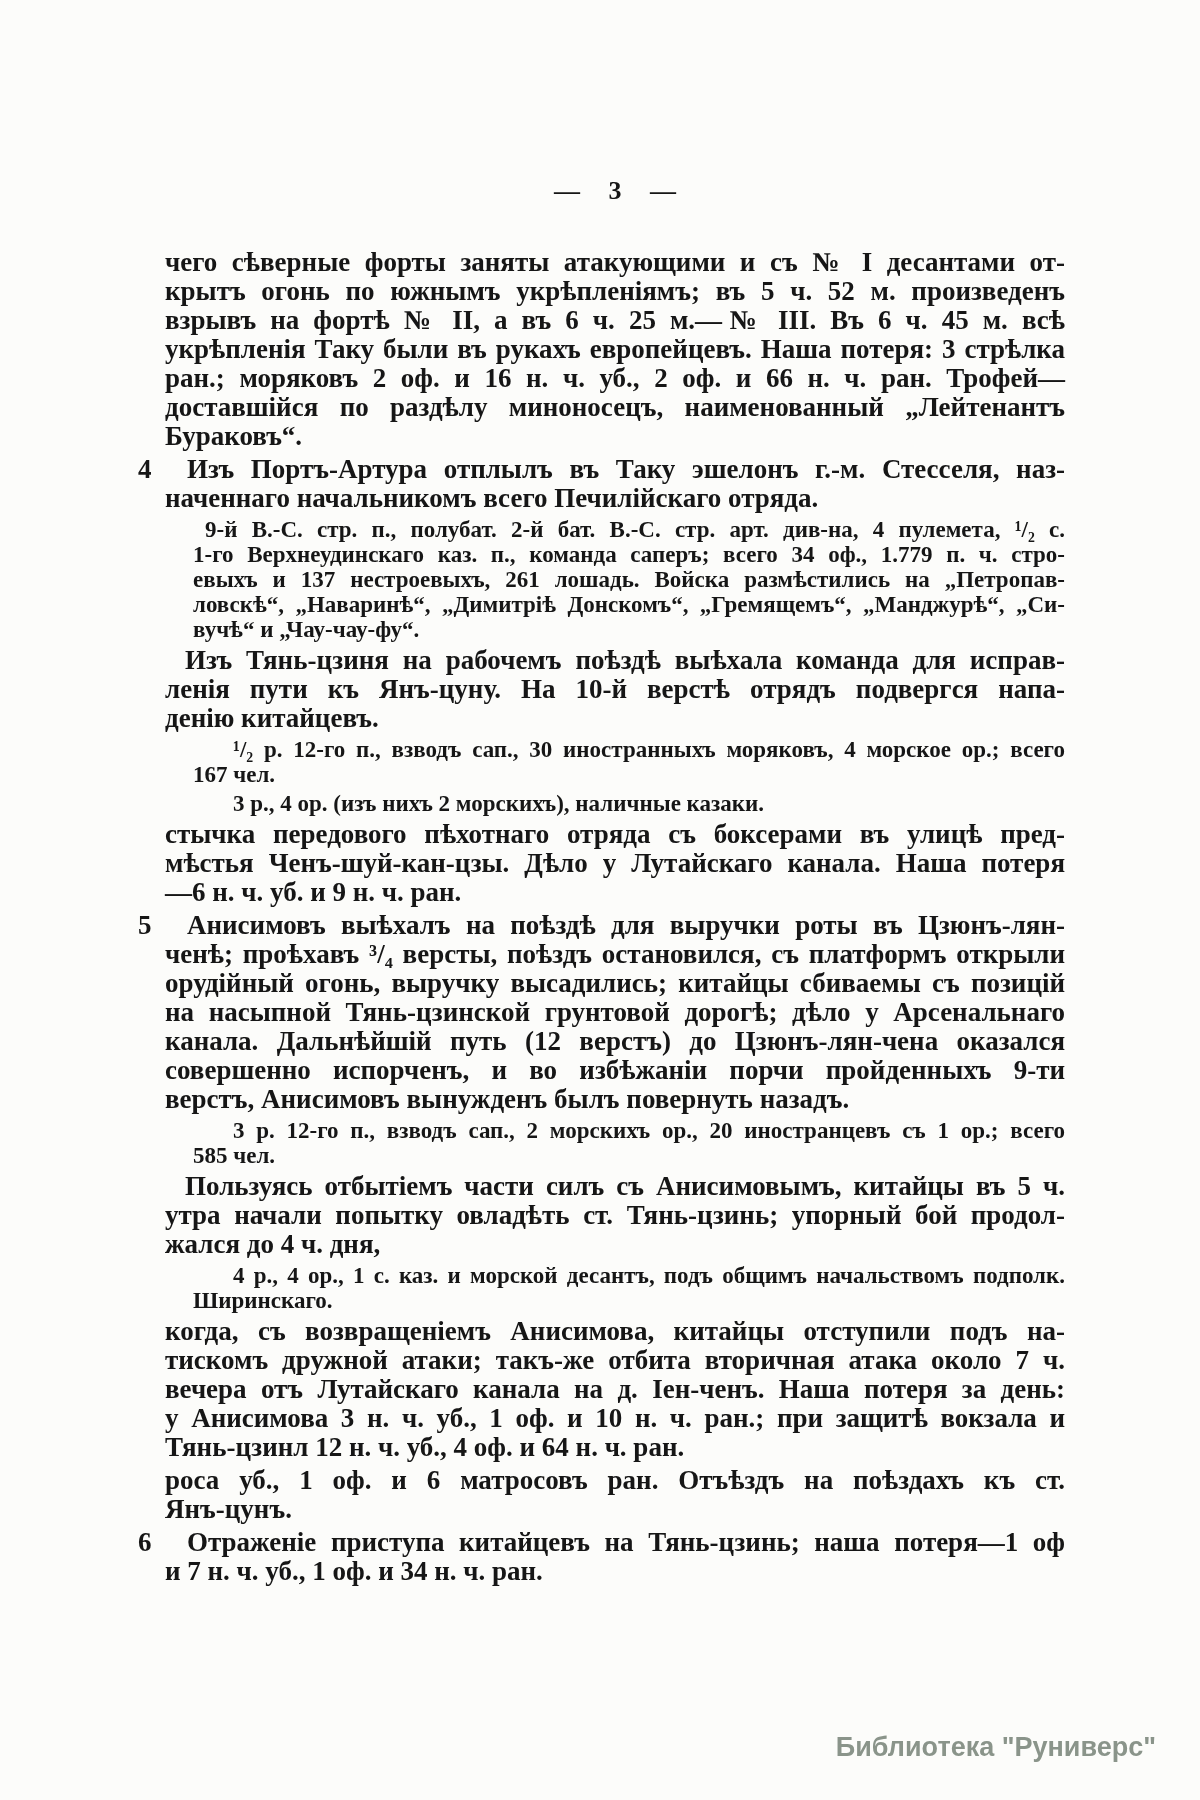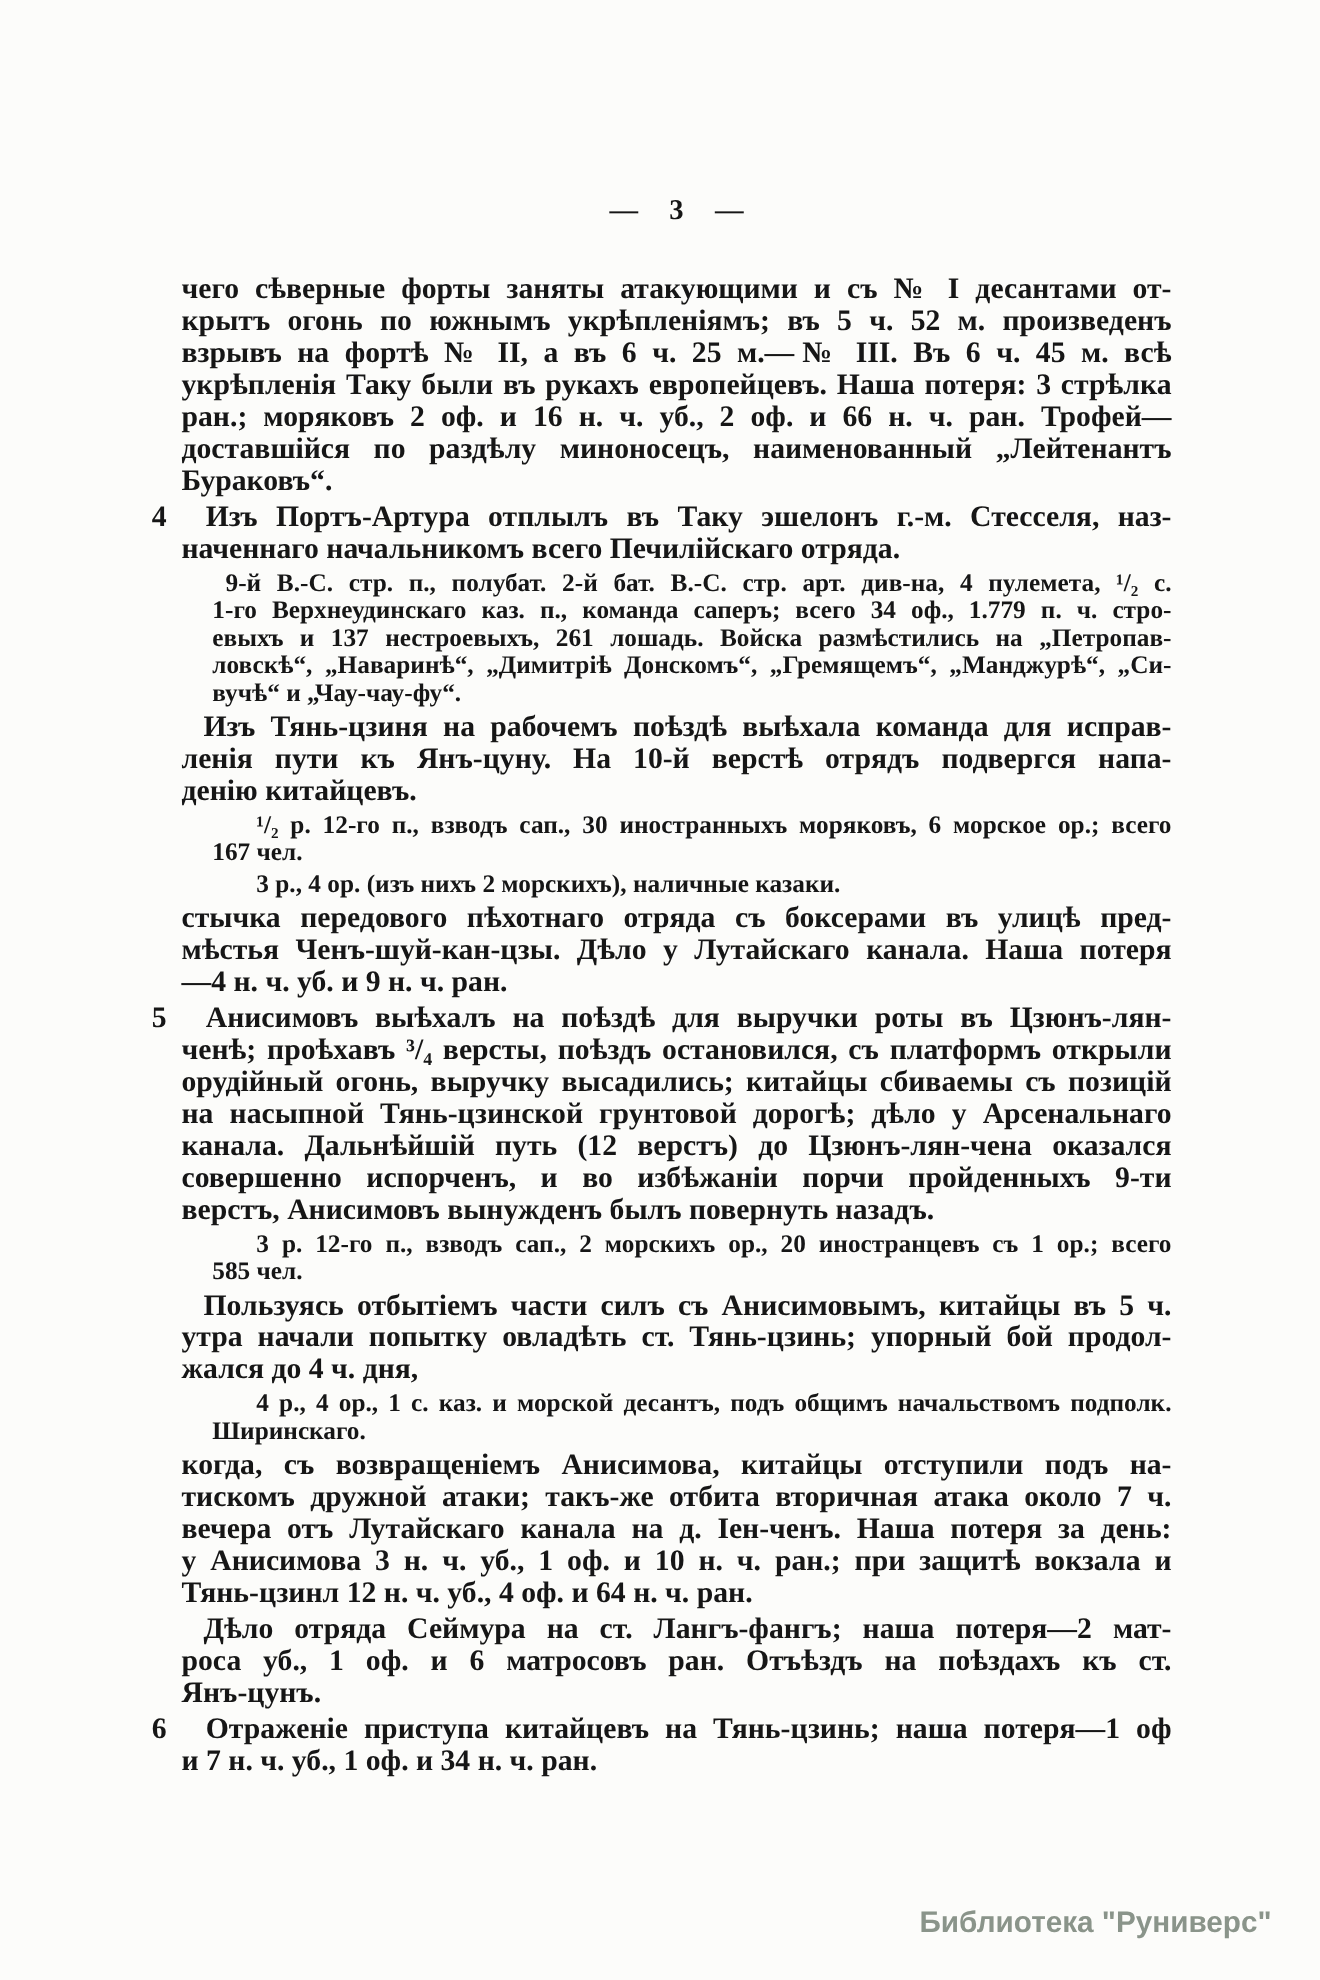--- a/index.html
+++ b/index.html
@@ -67,33 +67,33 @@
       <div class="ln end">вучѣ“ и „Чау-чау-фу“.</div>
     </div>
 
     <div class="blk b">
       <div class="ln ind20">Изъ Тянь-цзиня на рабочемъ поѣздѣ выѣхала команда для исправ-</div>
       <div class="ln">ленія пути къ Янъ-цуну. На 10-й верстѣ отрядъ подвергся напа-</div>
       <div class="ln end">денію китайцевъ.</div>
     </div>
 
     <div class="blk s">
-      <div class="ln ind40">¹/₂ р. 12-го п., взводъ сап., 30 иностранныхъ моряковъ, 6 морское ор.; всего</div>
+      <div class="ln ind40">¹/₂ р. 12-го п., взводъ сап., 30 иностранныхъ моряковъ, 4 морское ор.; всего</div>
       <div class="ln end">167 чел.</div>
     </div>
 
 
     <div class="blk s">
       <div class="ln ind40 end">3 р., 4 ор. (изъ нихъ 2 морскихъ), наличные казаки.</div>
     </div>
 
     <div class="blk b">
       <div class="ln">стычка передового пѣхотнаго отряда съ боксерами въ улицѣ пред-</div>
       <div class="ln">мѣстья Ченъ-шуй-кан-цзы. Дѣло у Лутайскаго канала. Наша потеря</div>
-      <div class="ln end">—4 н. ч. уб. и 9 н. ч. ран.</div>
+      <div class="ln end">—6 н. ч. уб. и 9 н. ч. ран.</div>
     </div>
 
     <div class="blk b">
       <span class="item-no">5</span>
       <div class="ln ind22">Анисимовъ выѣхалъ на поѣздѣ для выручки роты въ Цзюнъ-лян-</div>
       <div class="ln">ченѣ; проѣхавъ ³/₄ версты, поѣздъ остановился, съ платформъ открыли</div>
       <div class="ln">орудійный огонь, выручку высадились; китайцы сбиваемы съ позицій</div>
       <div class="ln">на насыпной Тянь-цзинской грунтовой дорогѣ; дѣло у Арсенальнаго</div>
       <div class="ln">канала. Дальнѣйшій путь (12 верстъ) до Цзюнъ-лян-чена оказался</div>
       <div class="ln">совершенно испорченъ, и во избѣжаніи порчи пройденныхъ 9-ти</div>
@@ -118,21 +118,20 @@
 
     <div class="blk b">
       <div class="ln">когда, съ возвращеніемъ Анисимова, китайцы отступили подъ на-</div>
       <div class="ln">тискомъ дружной атаки; такъ-же отбита вторичная атака около 7 ч.</div>
       <div class="ln">вечера отъ Лутайскаго канала на д. Іен-ченъ. Наша потеря за день:</div>
       <div class="ln">у Анисимова 3 н. ч. уб., 1 оф. и 10 н. ч. ран.; при защитѣ вокзала и</div>
       <div class="ln end">Тянь-цзинл 12 н. ч. уб., 4 оф. и 64 н. ч. ран.</div>
     </div>
 
     <div class="blk b">
-      <div class="ln ind20">Дѣло отряда Сеймура на ст. Лангъ-фангъ; наша потеря—2 мат-</div>
       <div class="ln">роса уб., 1 оф. и 6 матросовъ ран. Отъѣздъ на поѣздахъ къ ст.</div>
       <div class="ln end">Янъ-цунъ.</div>
     </div>
 
     <div class="blk b">
       <span class="item-no">6</span>
       <div class="ln ind22">Отраженіе приступа китайцевъ на Тянь-цзинь; наша потеря—1 оф</div>
       <div class="ln end">и 7 н. ч. уб., 1 оф. и 34 н. ч. ран.</div>
     </div>
 

